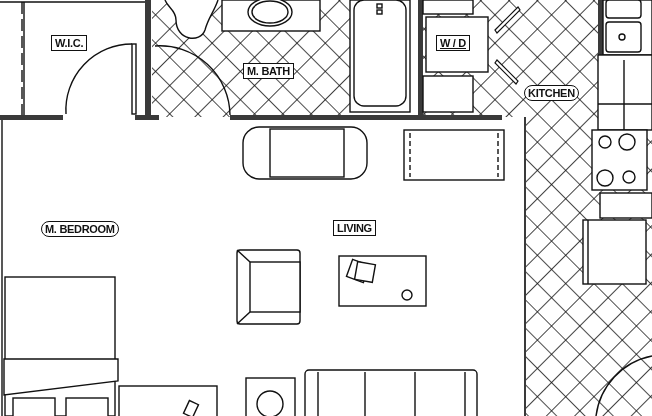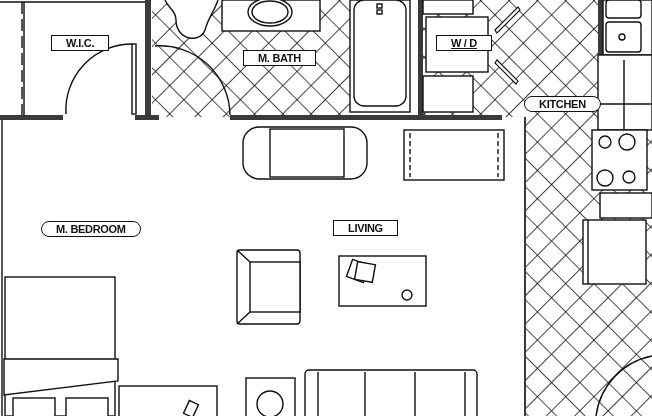--- a/index.html
+++ b/index.html
@@ -1,18 +1,18 @@
 <!DOCTYPE html>
 <html><head>
 <meta charset="utf-8">
 <style>
   html, body { margin:0; padding:0; background:#ffffff; }
   body { width:652px; height:416px; overflow:hidden; position:relative; font-family:"Liberation Sans", sans-serif; }
   #plan { position:absolute; left:0; top:0; width:652px; height:416px; }
-  .lbl { position:absolute; border:1.5px solid #111; background:#fff; color:#111; font-weight:bold; font-size:11px; letter-spacing:-0.3px; line-height:14px; padding:0 14px; white-space:nowrap; }
+  .lbl { position:absolute; border:1.5px solid #111; background:#fff; color:#111; font-weight:bold; font-size:11px; letter-spacing:-0.3px; line-height:14px; padding:0 3px; white-space:nowrap; }
 </style>
 </head>
 <body>
 
 <svg id="plan" viewBox="0 0 652 416" xmlns="http://www.w3.org/2000/svg">
   <defs>
     <pattern id="tile" width="20" height="20" patternUnits="userSpaceOnUse" patternTransform="rotate(45)">
       <rect width="20" height="20" fill="#fff"></rect>
       <path d="M0 0 H20 M0 0 V20" stroke="#111" stroke-width="1.6"></path>
     </pattern>
@@ -143,17 +143,17 @@
     <rect x="13" y="398" width="42" height="20"></rect>
     <rect x="66" y="398" width="42" height="20"></rect>
   </g>
   <g fill="#fff" stroke="#111" stroke-width="1.4">
     <rect x="119" y="386" width="98" height="32"></rect>
     <rect x="186" y="402" width="10" height="14" transform="rotate(25 191 409)"></rect>
   </g>
 </svg>
 
 <div class="lbl" style="left:51px;top:35px;">W.I.C.</div>
-<div class="lbl" style="left:243px;top:50px;">M. BATH</div>
+<div class="lbl" style="left:243px;top:63px;">M. BATH</div>
 <div class="lbl" style="left:436px;top:35px;text-decoration:underline;">W / D</div>
-<div class="lbl" style="left:524px;top:96px;border-radius:8px;">KITCHEN</div>
+<div class="lbl" style="left:524px;top:85px;border-radius:8px;">KITCHEN</div>
 <div class="lbl" style="left:41px;top:221px;border-radius:8px;">M. BEDROOM</div>
 <div class="lbl" style="left:333px;top:220px;">LIVING</div>
 
 </body></html>

